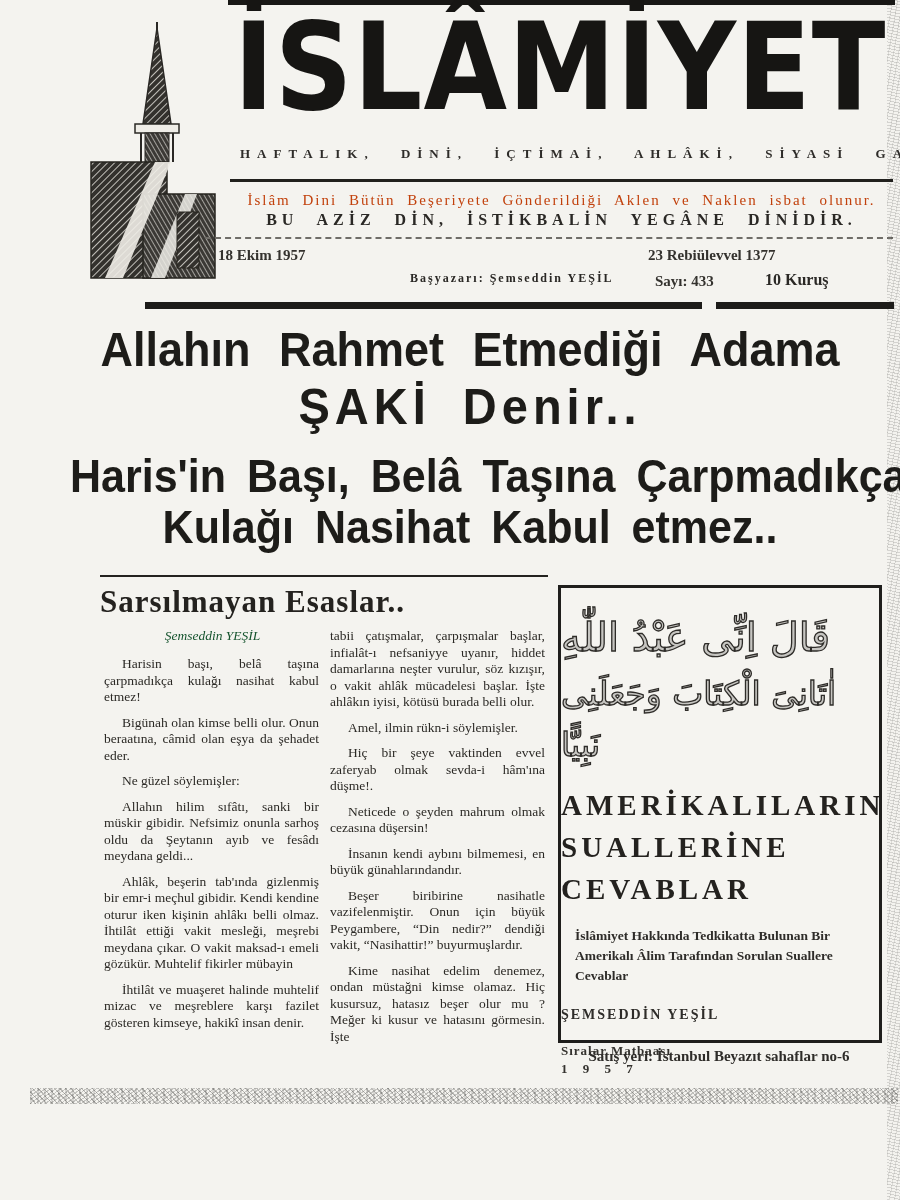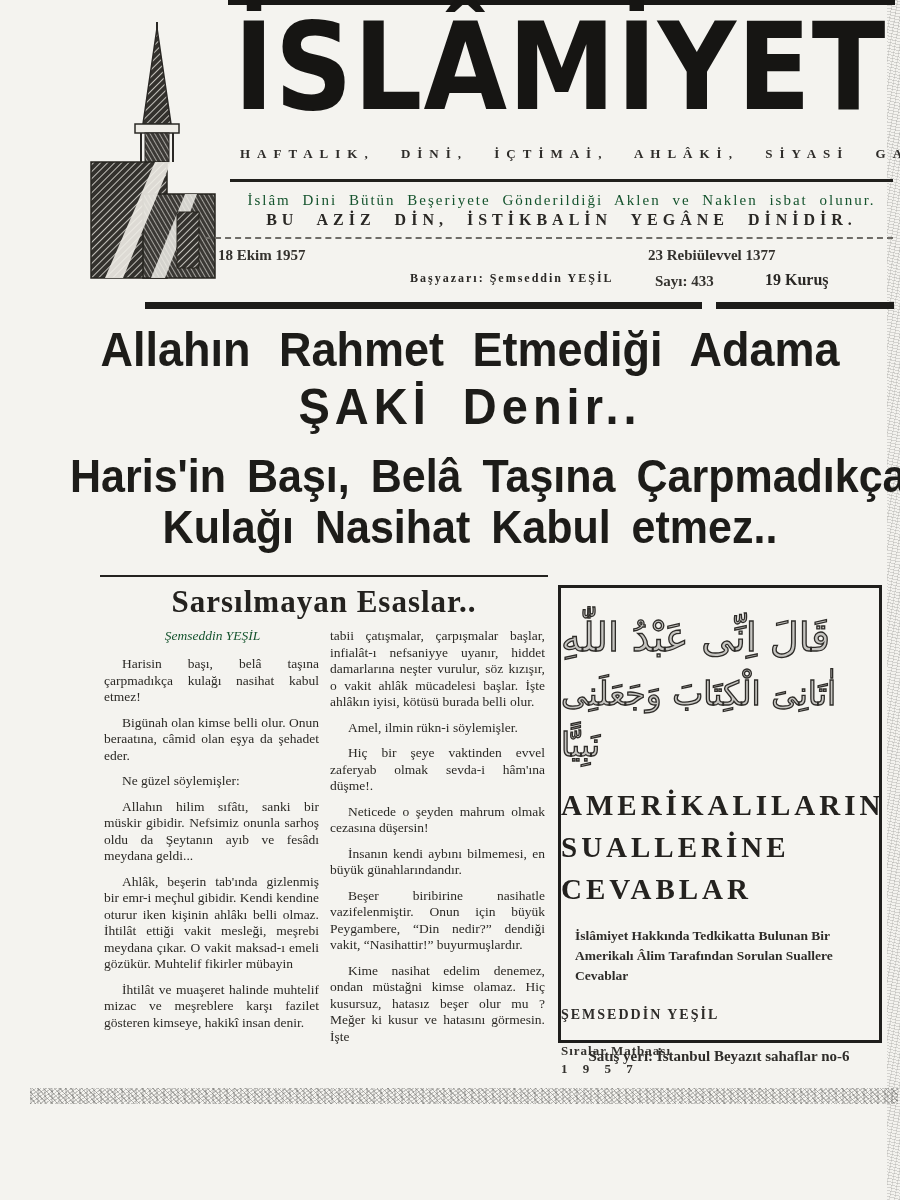--- a/index.html
+++ b/index.html
@@ -35,21 +35,21 @@
   }
   .subtitle{
     left:240px; top:146px; width:640px; text-align:center;
     font-family:"Liberation Serif", serif; font-weight:bold;
     font-size:13px; letter-spacing:7px; word-spacing:16px; color:#2e2c29;
     white-space:nowrap;
   }
   .rule-subtitle{left:230px; top:179px; width:663px; height:3px; background:#21201d;}
   .slogan1{
     left:230px; top:192px; width:663px; text-align:center;
-    font-size:15px; letter-spacing:2px; word-spacing:6px; color:#14532d;
+    font-size:15px; letter-spacing:2px; word-spacing:6px; color:#c2410c;
   }
   .slogan2{
     left:230px; top:211px; width:663px; text-align:center; font-weight:bold;
     font-size:16px; letter-spacing:5px; word-spacing:10px; color:#2a2825;
   }
   .rule-dashed{left:205px; top:237px; width:688px; border-top:2px dashed #6f6d68; height:0;}
   .date-left{left:218px; top:247px; font-size:15px; font-weight:bold; color:#34322e;}
   .date-right{left:648px; top:247px; font-size:15px; font-weight:bold; color:#34322e;}
   .editor{left:410px; top:271px; font-size:12px; font-weight:bold; letter-spacing:2px; color:#2a2825;text-align:right;}
   .issue{left:655px; top:273px; font-size:15px; font-weight:bold; color:#34322e;}
@@ -60,21 +60,21 @@
   
   .hl{font-family:"Liberation Sans", sans-serif; font-weight:bold; color:#1d1c19;
       text-align:center; white-space:nowrap; transform:scaleY(1.08); transform-origin:top;}
   .hl-1a{left:90px; top:322px; width:760px; font-size:45px; word-spacing:16px;}
   .hl-1b{left:90px; top:376px; width:760px; font-size:47px; letter-spacing:5px; word-spacing:14px;}
   .hl-2a{left:70px; top:450px; width:800px; font-size:43px; word-spacing:9px;}
   .hl-2b{left:70px; top:501px; width:800px; font-size:43px; word-spacing:9px;}
   
   .rule-article{left:100px; top:575px; width:448px; height:2px; background:#23221f;}
   .article-title{
-    left:100px; top:584px; width:448px; text-align:center; margin:0;
+    left:100px; top:584px; width:448px; margin:0;
     font-size:31px; font-weight:bold; letter-spacing:1px; color:#24221f;
   }
   .byline{
     left:105px; top:628px; width:215px; text-align:center;
     font-style:italic; font-size:13.5px; color:#14532d;
   }
   .col{width:215px; font-size:13.5px; line-height:16.5px; text-align:justify; color:#2b2925;}
   .col p{margin:0 0 9px; text-indent:18px;}
   .col p.noindent{text-indent:0;}
   .col1{left:104px; top:656px; height:412px; overflow:hidden;}
@@ -144,21 +144,21 @@
   <div class="abs subtitle">HAFTALIK, DİNİ, İÇTİMAİ, AHLÂKİ, SİYASİ GAZETE</div>
   <div class="abs rule-subtitle"></div>
   <div class="abs slogan1">İslâm Dini Bütün Beşeriyete Gönderildiği Aklen ve Naklen isbat olunur.</div>
   <div class="abs slogan2">BU AZİZ DİN, İSTİKBALİN YEGÂNE DİNİDİR.</div>
   <div class="abs rule-dashed"></div>
 
   <div class="abs date-left">18 Ekim 1957</div>
   <div class="abs date-right">23 Rebiülevvel 1377</div>
   <div class="abs editor">Başyazarı: Şemseddin YEŞİL</div>
   <div class="abs issue">Sayı: 433</div>
-  <div class="abs price">19 Kuruş</div>
+  <div class="abs price">10 Kuruş</div>
 
   <div class="abs bar-seg bar1"></div>
   <div class="abs bar-seg bar2"></div>
 
   <div class="abs hl hl-1a">Allahın Rahmet Etmediği Adama</div>
   <div class="abs hl hl-1b">ŞAKİ Denir..</div>
   <div class="abs hl hl-2a">Haris'in Başı, Belâ Taşına Çarpmadıkça</div>
   <div class="abs hl hl-2b">Kulağı Nasihat Kabul etmez..</div>
 
   <div class="abs rule-article"></div>

